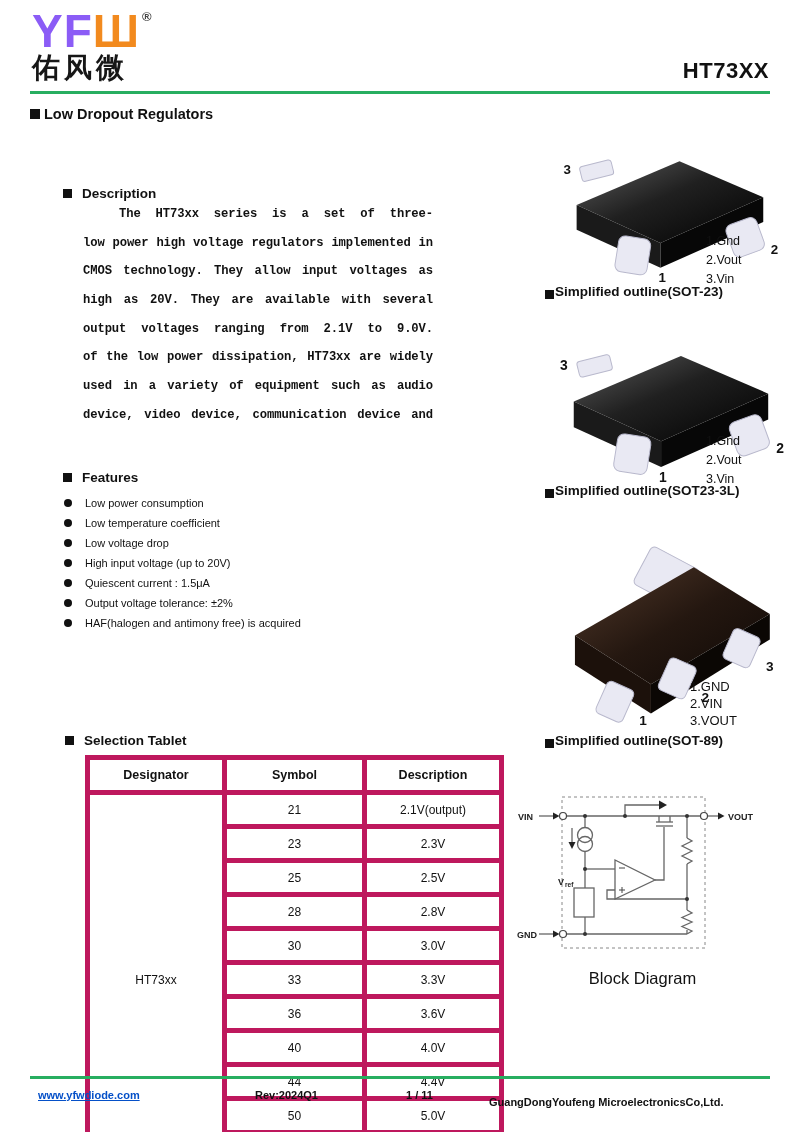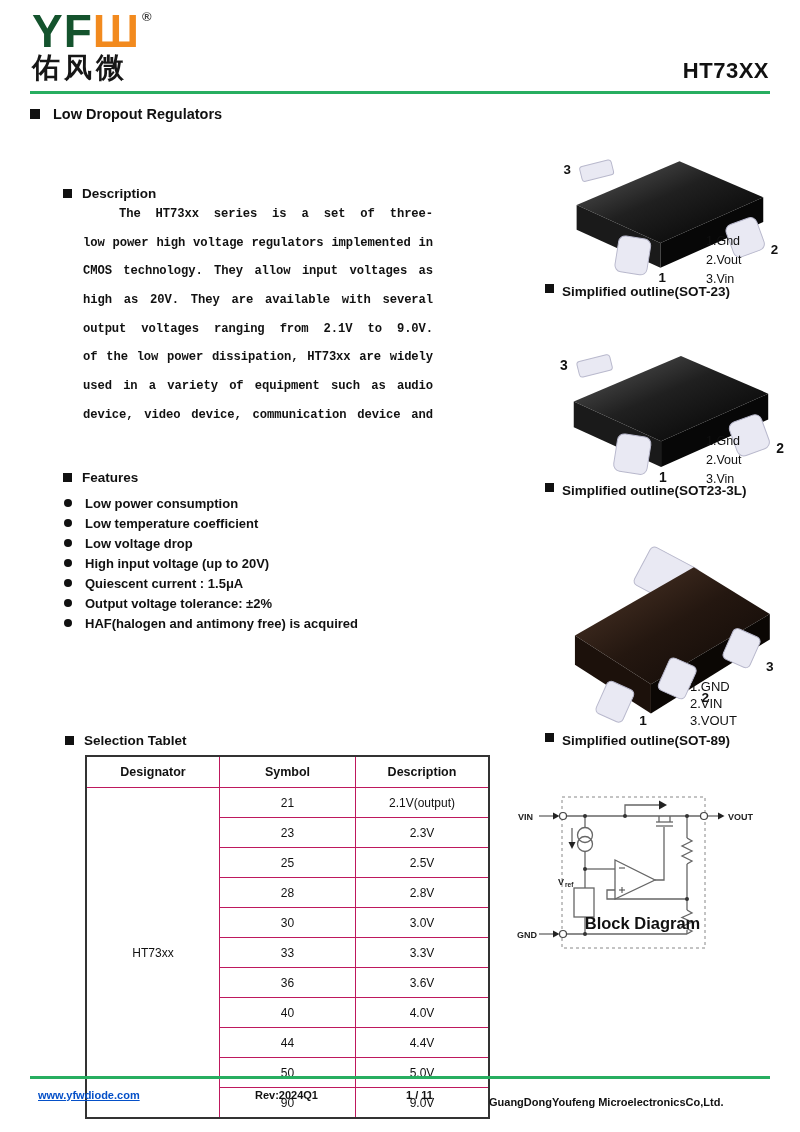--- a/index.html
+++ b/index.html
@@ -2,77 +2,77 @@
 <html><head>
 <meta charset="utf-8">
 <style>
   html,body{margin:0;padding:0;background:#fff;}
   .page{position:relative;width:800px;height:1132px;background:#fff;overflow:hidden;
         font-family:"Liberation Sans",sans-serif;color:#111;}
 
   
   .logo{position:absolute;left:32px;top:8px;line-height:1;}
   .logo-en{font-size:46px;font-weight:800;letter-spacing:1px;}
-  .logo-green{color:#14532d;}
+  .logo-green{color:#8b5cf6;}
   .logo-orange{color:#F28A1E;}
   .reg{font-size:13px;font-weight:700;color:#444;vertical-align:26px;margin-left:2px;}
   .logo-cn{font-size:28px;font-weight:700;color:#161616;letter-spacing:4px;margin-top:0;}
   .part-number{position:absolute;right:31px;top:58px;font-size:22px;font-weight:700;letter-spacing:0.5px;}
   .rule{position:absolute;left:30px;right:30px;height:3px;background:#27AE60;}
   .rule-top{top:91px;}
   .rule-bottom{top:1076px;}
-  .doc-title{position:absolute;left:30px;top:106px;display:flex;align-items:center;gap:13px;
+  .doc-title{position:absolute;left:30px;top:106px;display:flex;align-items:center;gap:4px;
              font-size:14.5px;font-weight:700;}
   .sq{width:10px;height:10px;background:#111;flex:none;}
 
   
   .sec{position:absolute;display:flex;align-items:center;gap:10px;font-size:13.5px;font-weight:700;}
   .sq2{width:9px;height:9px;background:#111;flex:none;}
   .sec-desc{left:63px;top:186px;}
   .sec-feat{left:63px;top:470px;}
   .sec-table{left:65px;top:733px;}
 
   
   .desc-text{position:absolute;left:83px;top:200px;width:350px;
              font-size:12.2px;font-weight:700;letter-spacing:-0.1px;font-family:Liberation Mono, monospace;}
   .desc-line{height:28.7px;line-height:28.7px;text-align:justify;text-align-last:justify;overflow:hidden;}
   .desc-line.first{text-indent:36px;}
 
   
   .features{position:absolute;left:64px;top:493px;}
-  .feat{display:flex;align-items:center;gap:13px;height:20px;font-size:13px;font-weight:700;}
+  .feat{display:flex;align-items:center;gap:13px;height:20px;font-size:11px;font-weight:400;}
   .dot{width:8px;height:8px;border-radius:50%;background:#111;flex:none;}
 
   
   .sel-table{position:absolute;left:85px;top:755px;border-collapse:collapse;table-layout:fixed;
              border:2px solid #333;}
-  .sel-table th,.sel-table td{border:1px solid #be185d;text-align:center;padding:4px;}
+  .sel-table th,.sel-table td{border:5px solid #be185d;text-align:center;padding:4px;}
   .sel-table th{height:22px;font-size:12.5px;font-weight:700;}
   .sel-table td{height:21px;font-size:12px;font-weight:400;}
   .col-a{width:124px;} .col-b{width:127px;} .col-c{width:124px;}
   .desig-cell{font-size:12.5px;}
 
   
   .figsvg{position:absolute;}
   .pin{fill:#e9e9f3;stroke:#b8b8cc;stroke-width:1;}
   .pn{font:bold 14px "Liberation Sans",sans-serif;fill:#111;}
   .pinlabels{position:absolute;font-size:12.5px;line-height:19px;color:#111;}
-  .figcap{position:absolute;display:flex;align-items:flex-start;gap:8px;font-size:13.5px;font-weight:700;}
+  .figcap{position:absolute;display:flex;align-items:flex-end;gap:1px;font-size:13.5px;font-weight:700;}
 
   
   .bd-line{stroke:#666;stroke-width:1.3;fill:none;}
   .bd-dash{stroke:#888;stroke-width:1;fill:none;stroke-dasharray:3 3;}
   .bd-dot{fill:#333;}
   .bd-arrow{fill:#222;}
   .bd-term{fill:#fff;stroke:#444;stroke-width:1.2;}
   .bd-txt{font:bold 9px "Liberation Sans",sans-serif;fill:#222;}
   .bd-sub{font:bold 6.5px "Liberation Sans",sans-serif;fill:#222;}
   .bd-sign{stroke:#444;stroke-width:1;}
-  .bd-caption{position:absolute;left:535px;top:914px;width:215px;text-align:center;
-              font-size:16.5px;font-weight:700;}
+  .bd-caption{position:absolute;left:535px;top:969px;width:215px;text-align:center;
+              font-size:16.5px;font-weight:400;}
 
   
   .footer-item{position:absolute;top:1089px;font-size:11px;font-weight:700;color:#111;}
   .f-link{left:38px;color:#0550C8;text-decoration:underline;}
   .f-rev{left:239px;margin-left:16px;}
   .f-page{left:406px;}
   .f-co{left:489px;margin-top:7px;}
 </style>
 </head>
 <body>

